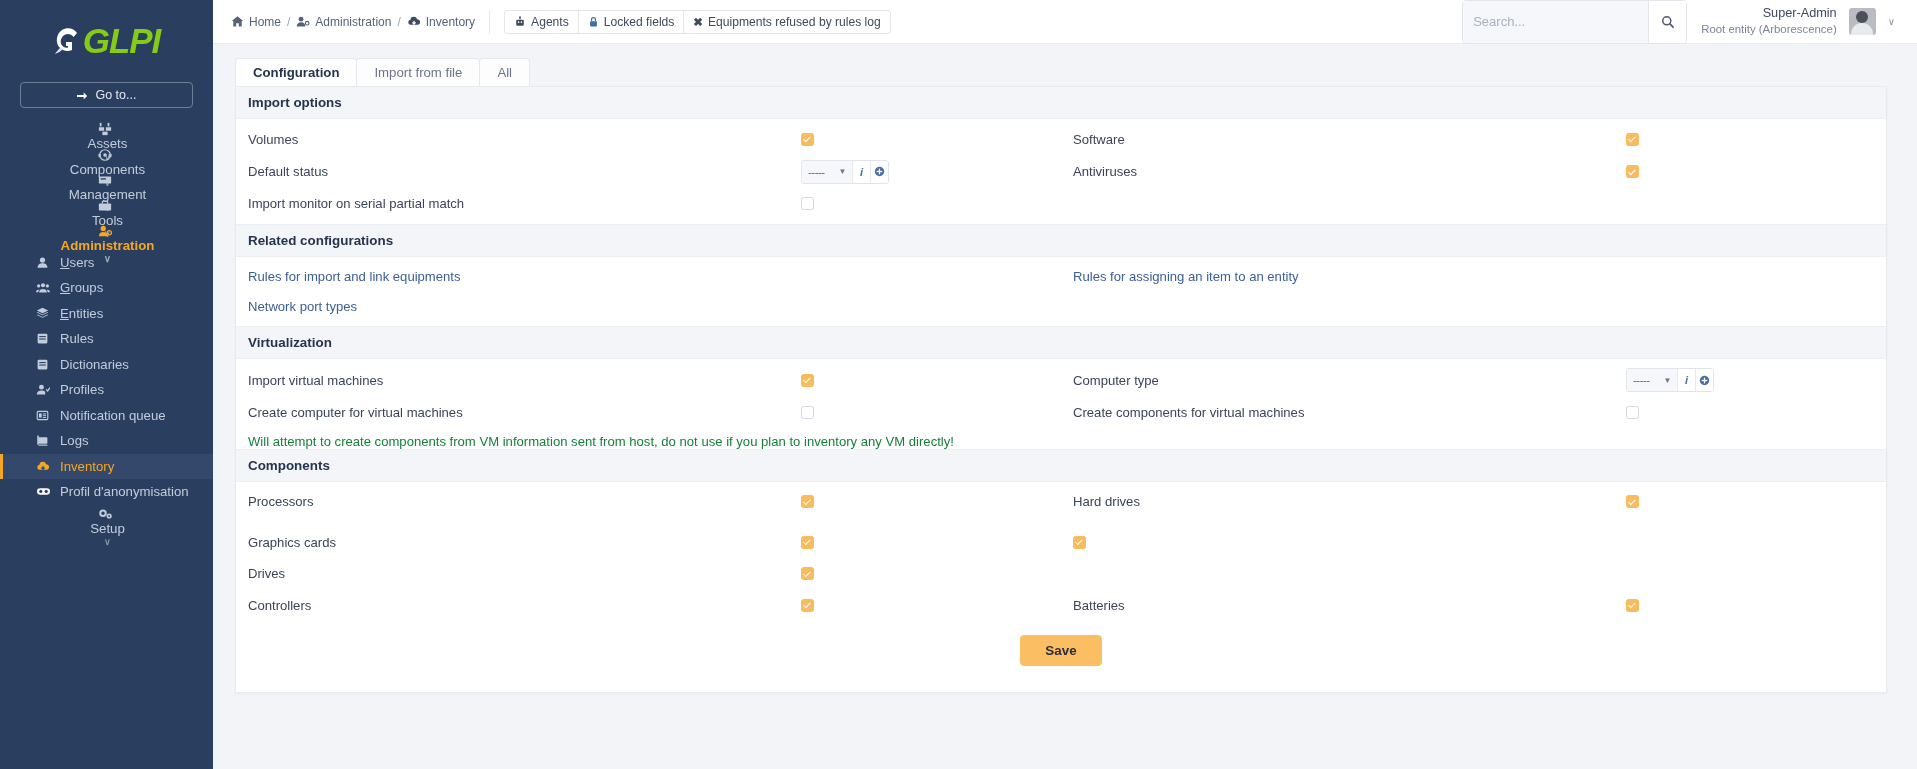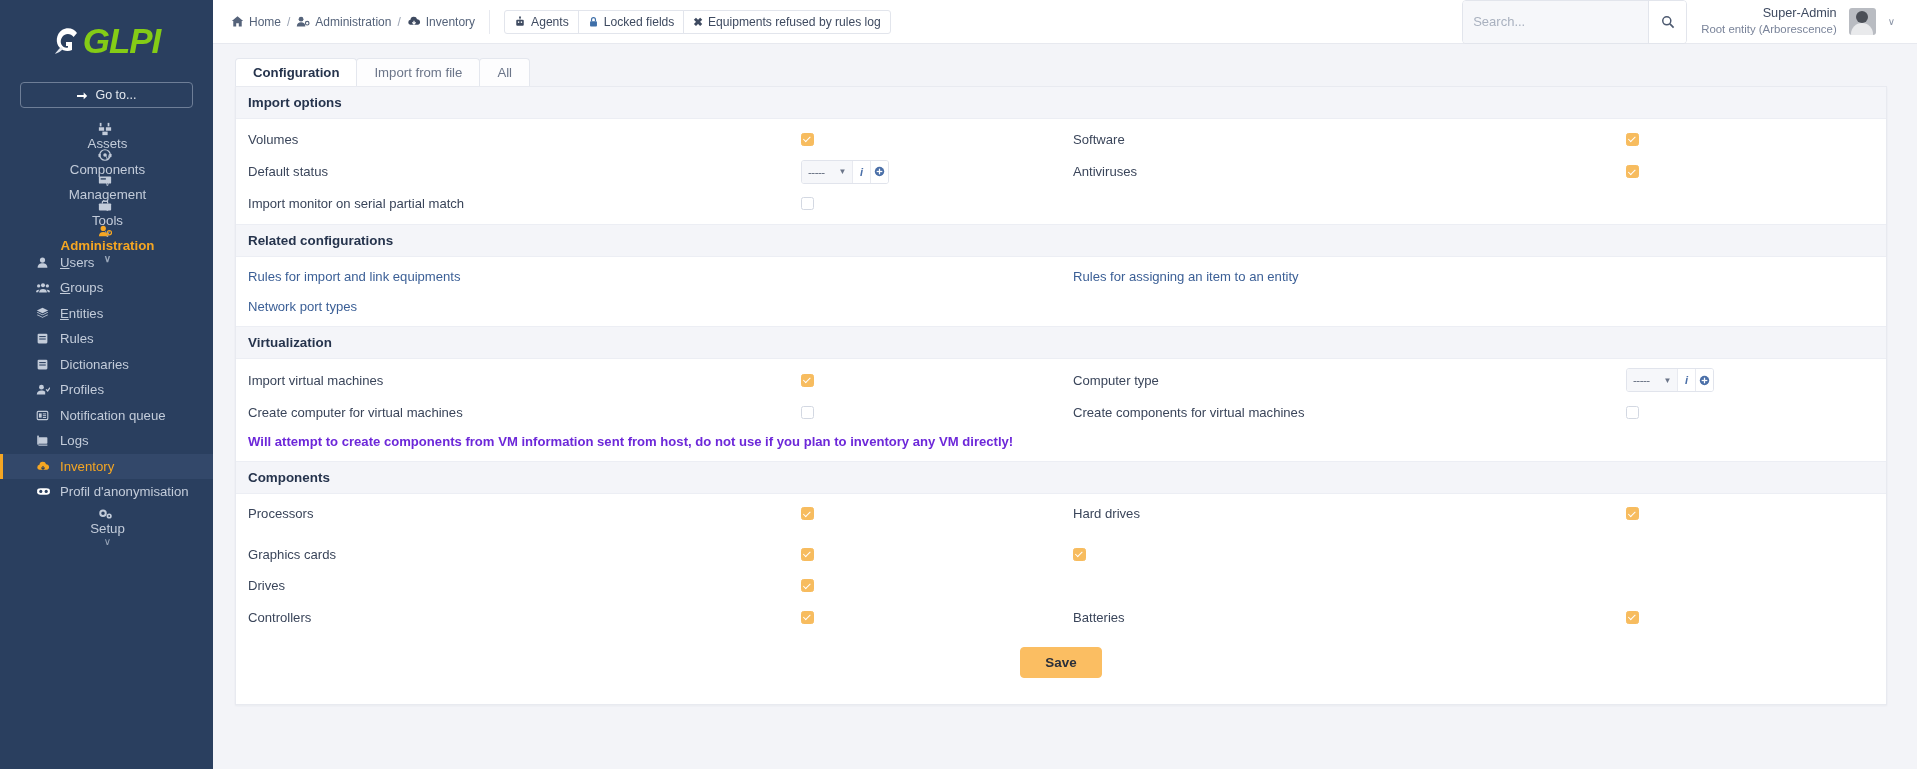--- a/index.html
+++ b/index.html
@@ -174,21 +174,21 @@
   .dd-sel .cv { font-size: 8px; color: #6b7589; }
   .dd-ico {
     width: 18px; background: #fff; border-left: 1px solid #e8eaf0;
     display: flex; align-items: center; justify-content: center;
     cursor: pointer; font-size: 11px; color: #4a6fa8; font-weight: bold;
   }
 
   .link-row { display: flex; align-items: center; min-height: 21px; }
   .lnk { font-size: 13.1px; color: #3b5f96; text-decoration: none; cursor: pointer; }
 
-  .warn { font-size: 13.1px; color: #6d28d9; padding: 4px 0 12px 12px; font-weight: bold; }
+  .warn { font-size: 13.1px; color: #15803d; padding: 4px 0 0 12px; }
 
   .save-wrap { display: flex; justify-content: center; padding-top: 18px; }
   .save-btn {
     background: #fbbe62; border: 1px solid #fbbe62; border-radius: 4px;
     color: #2a2f3a; font-size: 13.4px; font-weight: bold;
     padding: 7px 24px; cursor: pointer;
     font-family: "Liberation Sans", sans-serif;
   }
   .sp6 { height: 6px; }
   .sp9 { height: 9px; }

